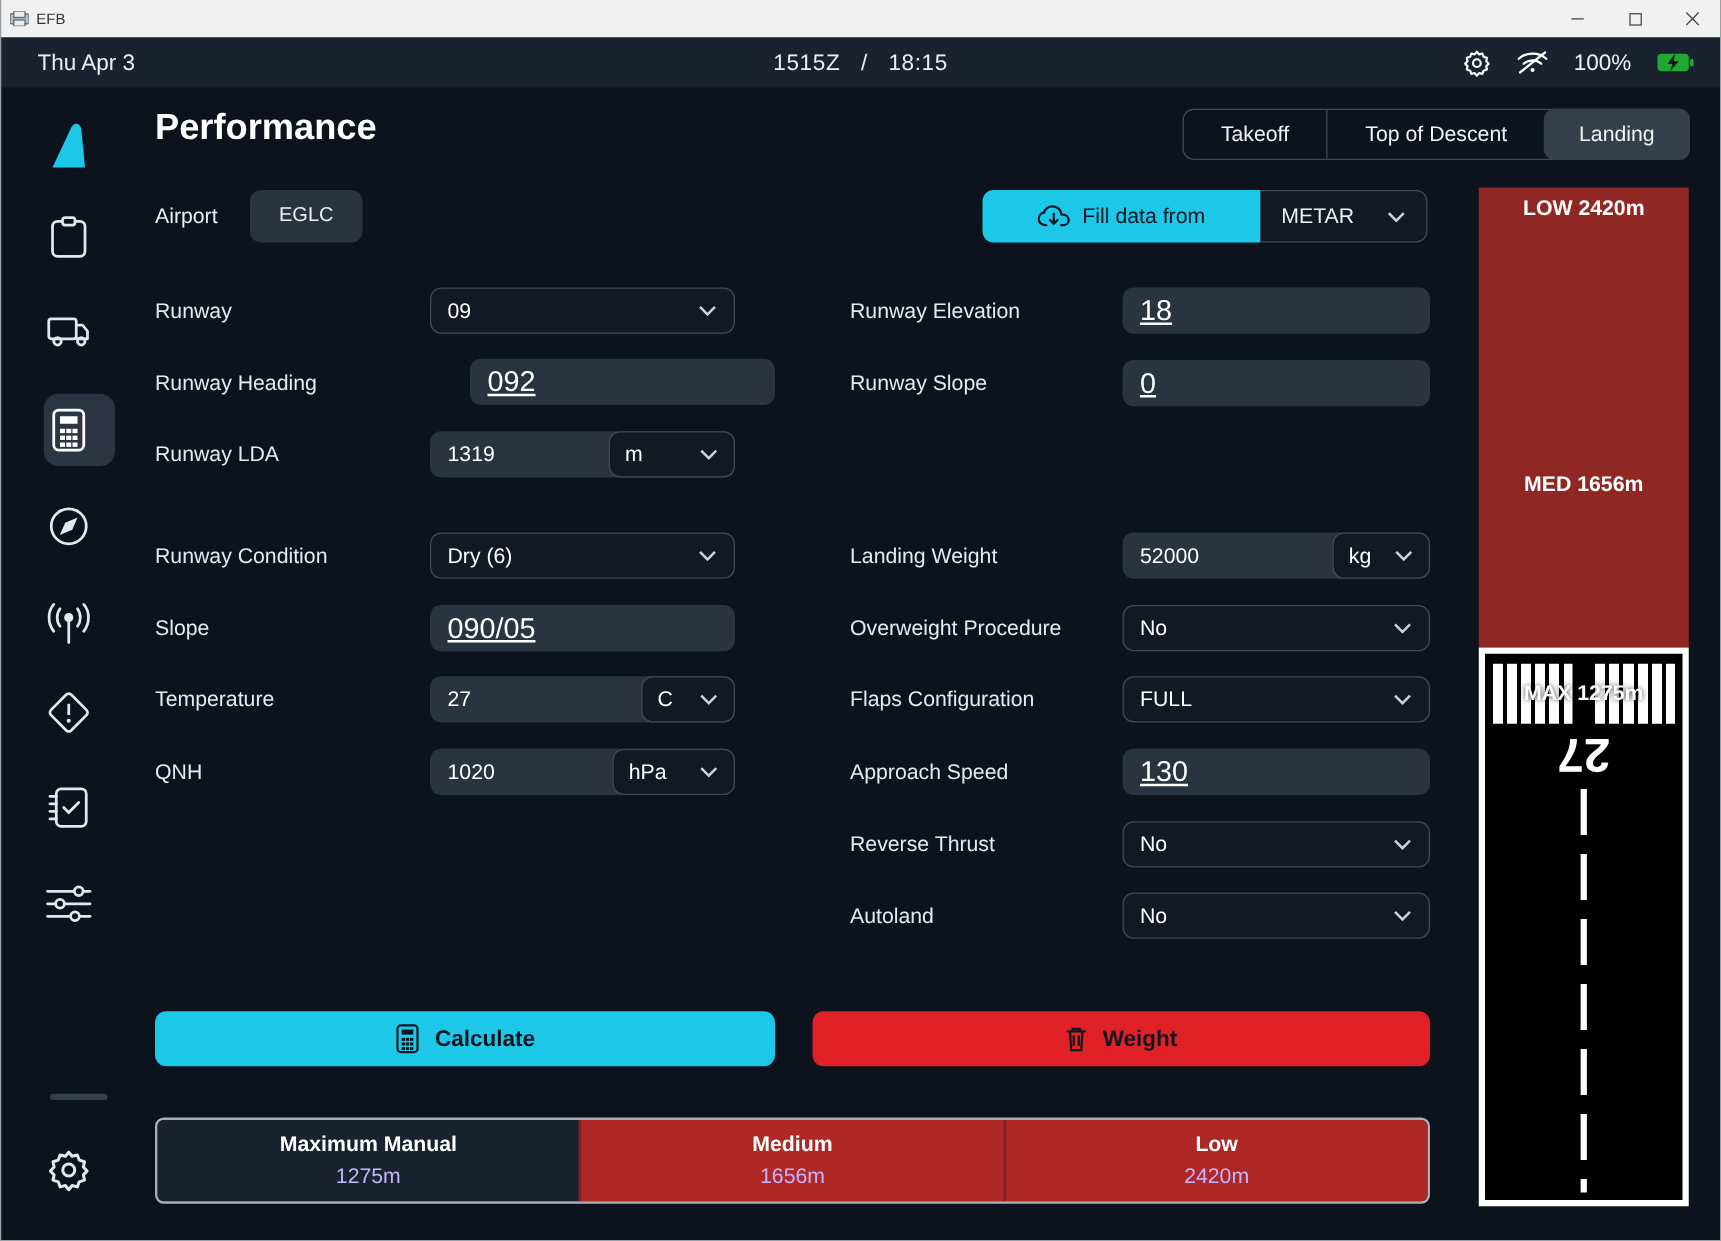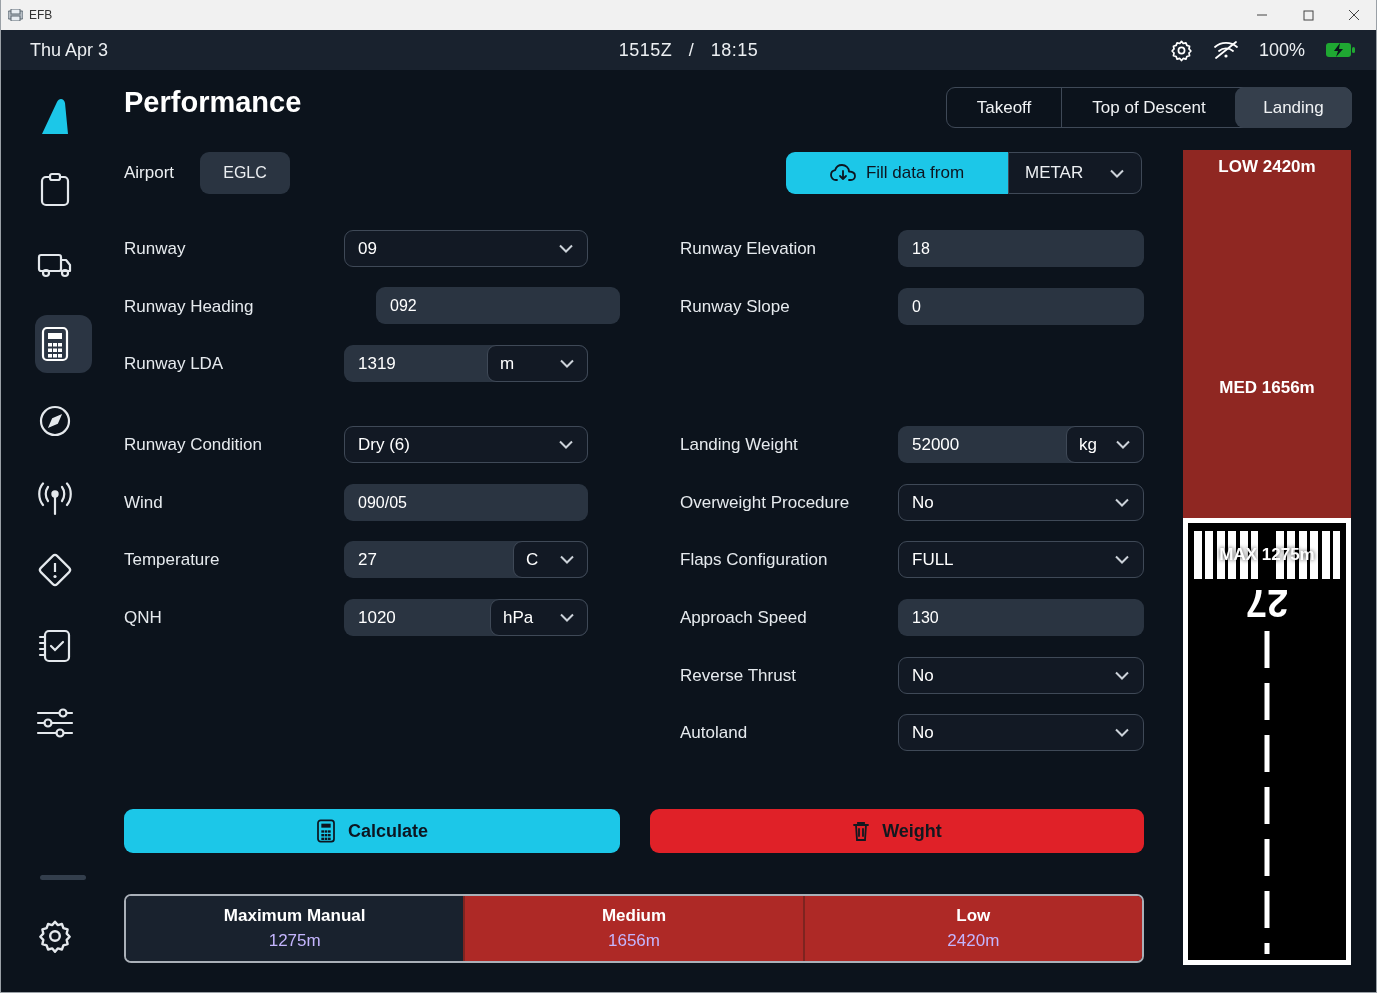--- a/index.html
+++ b/index.html
@@ -38,21 +38,21 @@
   .airport-btn { position:absolute; left:200px; top:152px; width:90px; height:42px; background:#2a3441;
     border-radius:9px; display:flex; align-items:center; justify-content:center; font-size:16px; }
   .fill-group { position:absolute; left:786px; top:152px; height:42px; display:flex; }
   .fill-btn { width:222px; background:#1cc7e8; color:#0d1520; border-radius:9px 0 0 9px;
     display:flex; align-items:center; justify-content:center; gap:10px; font-size:17px; }
   .fill-src { width:134px; background:#121924; border:1px solid #3f4957; border-radius:0 9px 9px 0;
     display:flex; align-items:center; justify-content:space-between; padding:0 16px; font-size:17px; }
   
   .lbl { position:absolute; height:37px; line-height:37px; font-size:17px; color:#e6eaee; }
   .inputbox { position:absolute; height:37px; background:#2a3441; border-radius:9px;
-    display:flex; align-items:center; padding:0 14px; font-size:16px; color:#fff; }
+    display:flex; align-items:center; padding:0 14px; font-size:23px; color:#fff;text-decoration:underline; }
   .selectbox { position:absolute; height:37px; background:#121924; border:1px solid #3f4957; border-radius:9px;
     display:flex; align-items:center; justify-content:space-between; padding:0 13px; font-size:17px; color:#fff; }
   .unitbox { position:absolute; top:0; bottom:0; right:0; background:#121924; border:1px solid #3f4957;
     border-radius:9px; display:flex; align-items:center; justify-content:space-between; padding:0 12px;
     font-size:17px; color:#fff; }
   .combo { position:absolute; height:37px; }
   .combo .fill-part { position:absolute; inset:0; background:#2a3441; border-radius:9px;
     display:flex; align-items:center; padding:0 14px; font-size:17px; color:#fff; }
   
   .btn-calc { position:absolute; left:124px; top:809px; width:496px; height:44px; background:#1cc7e8;
@@ -308,21 +308,21 @@
 </div>
 
 <div class="lbl" style="left:124px; top:426px;">Runway Condition</div>
 <div class="selectbox" style="left:344px; top:426px; width:244px;">
   <span>Dry (6)</span>
   <svg width="16" height="9" viewBox="0 0 16 9">
       <path d="M2 1.5 L8 7.5 L14 1.5" stroke="#ccd2d9" stroke-width="2" fill="none"></path>
     </svg>
 </div>
 
-<div class="lbl" style="left:124px; top:484px;">Wind</div>
+<div class="lbl" style="left:124px; top:484px;">Slope</div>
 <div class="inputbox" style="left:344px; top:484px; width:244px;">090/05</div>
 
 <div class="lbl" style="left:124px; top:541px;">Temperature</div>
 <div class="combo" style="left:344px; top:541px; width:244px;">
   <div class="fill-part">27</div>
   <div class="unitbox" style="width:75px;">
     <span>C</span>
     <svg width="16" height="9" viewBox="0 0 16 9">
         <path d="M2 1.5 L8 7.5 L14 1.5" stroke="#ccd2d9" stroke-width="2" fill="none"></path>
       </svg>

